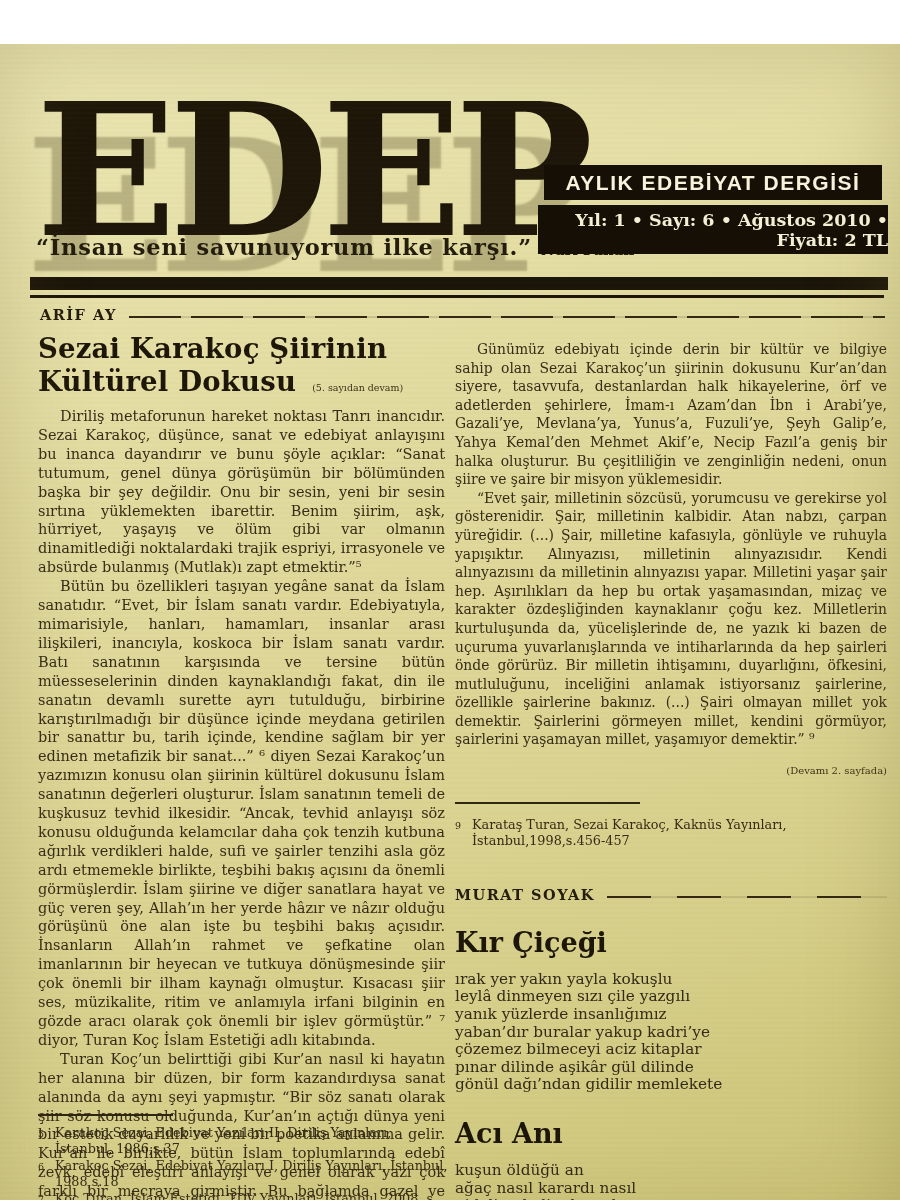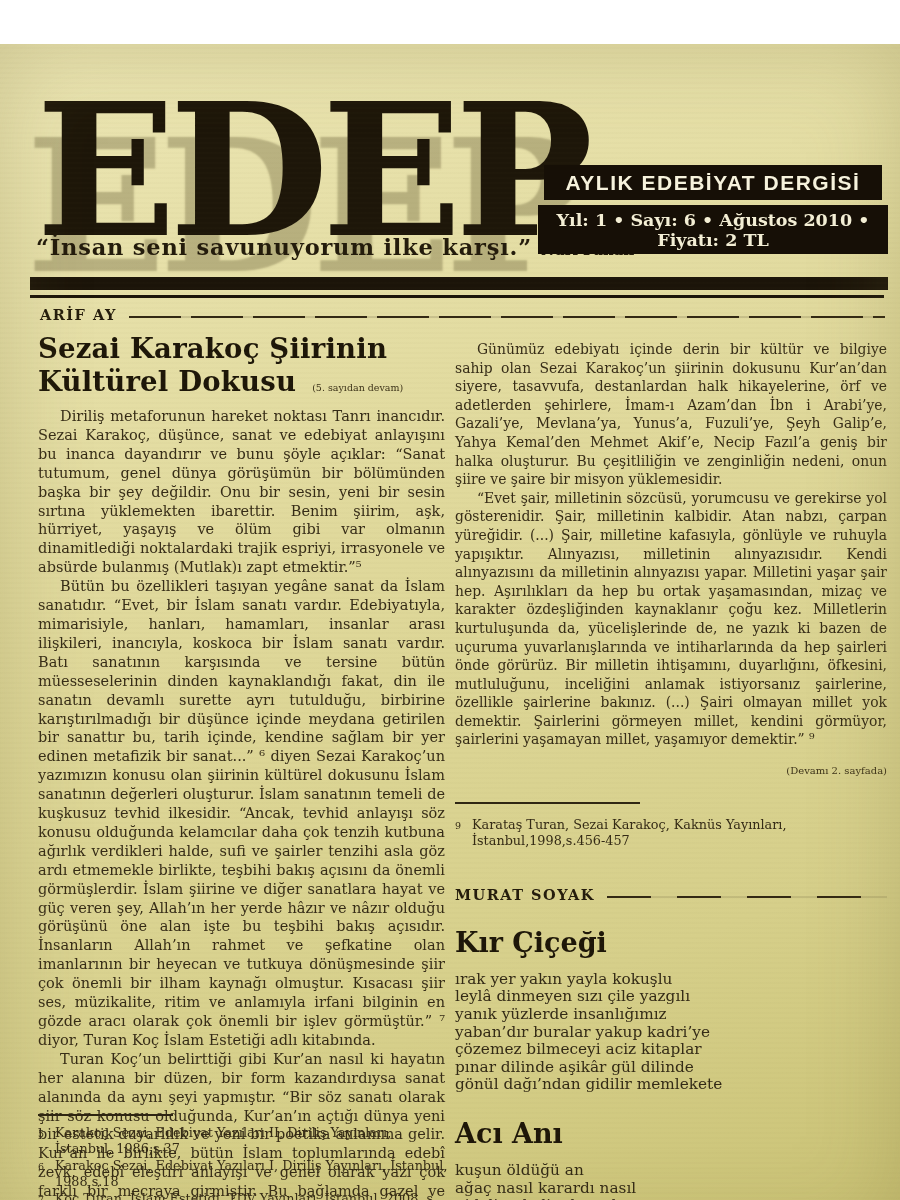--- a/index.html
+++ b/index.html
@@ -19,21 +19,21 @@
     font:bold 184px "DejaVu Serif", serif; letter-spacing:-7px; color:#1d1609;
     text-shadow:-10px 36px 2px rgba(93,86,47,.34);
   }
   .badge1{
     position:absolute; left:544px; top:121px; width:338px; z-index:3;
     background:#160f06; color:#f6f2dc; text-align:center; padding:6px 0 5px;
     font:bold 21px "Liberation Sans", sans-serif; letter-spacing:1.5px;
   }
   .badge2{
     position:absolute; left:538px; top:161px; width:350px; z-index:3;
-    background:#160f06; color:#f3eed4; text-align:center; padding:5px 0 4px;
+    background:#160f06; color:#f3eed4; text-align:right; padding:5px 0 4px;
     font:bold 17.5px "DejaVu Serif", serif;
   }
   .issn{position:absolute; right:18px; top:194px; font:bold 16.5px "DejaVu Serif", serif; color:#241c0c; letter-spacing:.5px;}
   .quote{position:absolute; left:36px; top:190px; white-space:nowrap; z-index:2;}
   .quote .q{font:bold 22.5px "DejaVu Serif", serif; letter-spacing:.8px; color:#241c0c;}
   .quote .qa{font:bold 14.5px "DejaVu Serif", serif; color:#241c0c; margin-left:4px;}
   .bar-thick{position:absolute; left:30px; top:233px; width:858px; height:13px; background:#1b1409;}
   .bar-thin{position:absolute; left:30px; top:251px; width:854px; height:3px; background:#1b1409;}
   
   .author-row{

